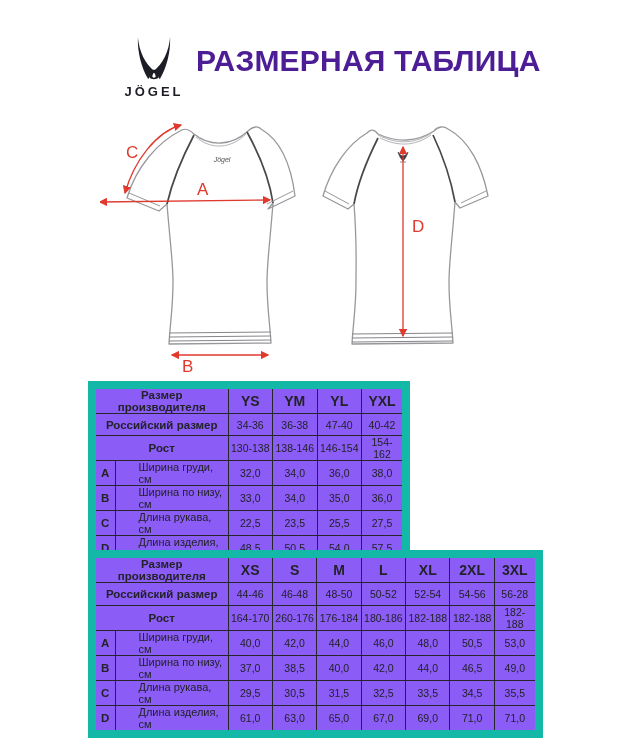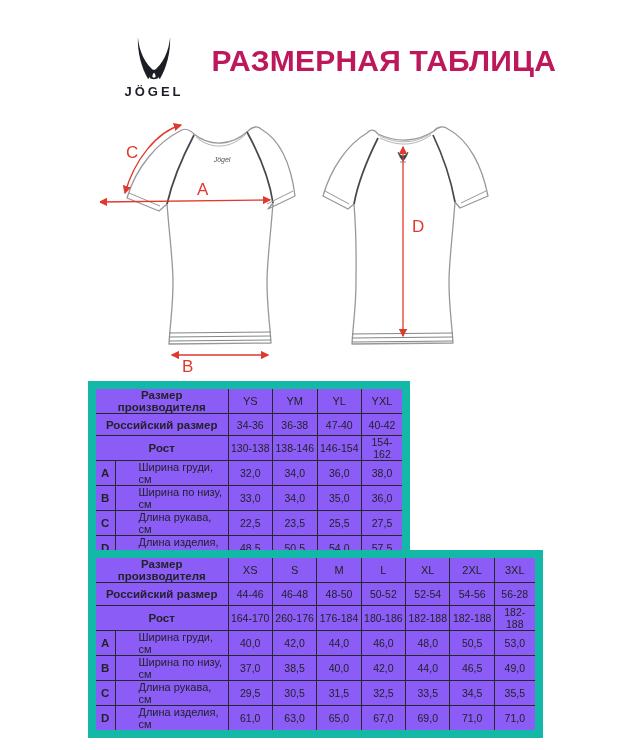--- a/index.html
+++ b/index.html
@@ -12,44 +12,43 @@
 
   
   .brand-block { position:absolute; left:104px; top:36px; width:100px; height:70px; text-align:center; }
   .brand-symbol { display:block; margin:0 auto; }
   .brand-name {
     display:block; margin-top:2px; font-size:13px; font-weight:700;
     letter-spacing:3px; color:#1d1d25;
   }
   .page-title {
     position:absolute; left:196px; top:44px; width:360px;
-    font-size:30px; font-weight:700; color:#be185d; letter-spacing:0.2px;
+    font-size:30px; font-weight:700; color:#4c1d95; letter-spacing:0.2px;
     white-space:nowrap;
-    text-align:right;
   }
 
   
   .shirt-front { position:absolute; left:100px; top:112px; }
   .shirt-back  { position:absolute; left:312px; top:112px; }
 
   
   .size-table {
     position:absolute; border-collapse:collapse; table-layout:fixed;
     background:#8b5cf6; border:8px solid #14b8a6;
   }
   .table-1 { left:88px;  top:381px; width:314px; }
   .table-2 { left:88px;  top:550px; width:447px; }
   .size-table td {
     border:1px solid #26262b; text-align:center; vertical-align:middle;
     padding:0 2px; font-size:10.5px; color:#222228;
   }
   .table-1 td { height:22px; }
   .table-2 td { height:23px; }
   .size-table td.lbl-hdr  { font-weight:700; font-size:11.5px; }
-  .size-table td.size-code{ font-weight:400; font-size:11px; }
+  .size-table td.size-code{ font-weight:700; font-size:14px; }
   .size-table td.letter   { font-weight:700; font-size:11.5px; }
   .size-table td.row-lbl  { text-align:left; padding-left:23px; font-size:11px; }
 </style>
 </head>
 <body>
 
 <div class="page">
 
   <div class="brand-block">
     <svg class="brand-symbol" width="58" height="46" viewBox="0 0 100 80">

